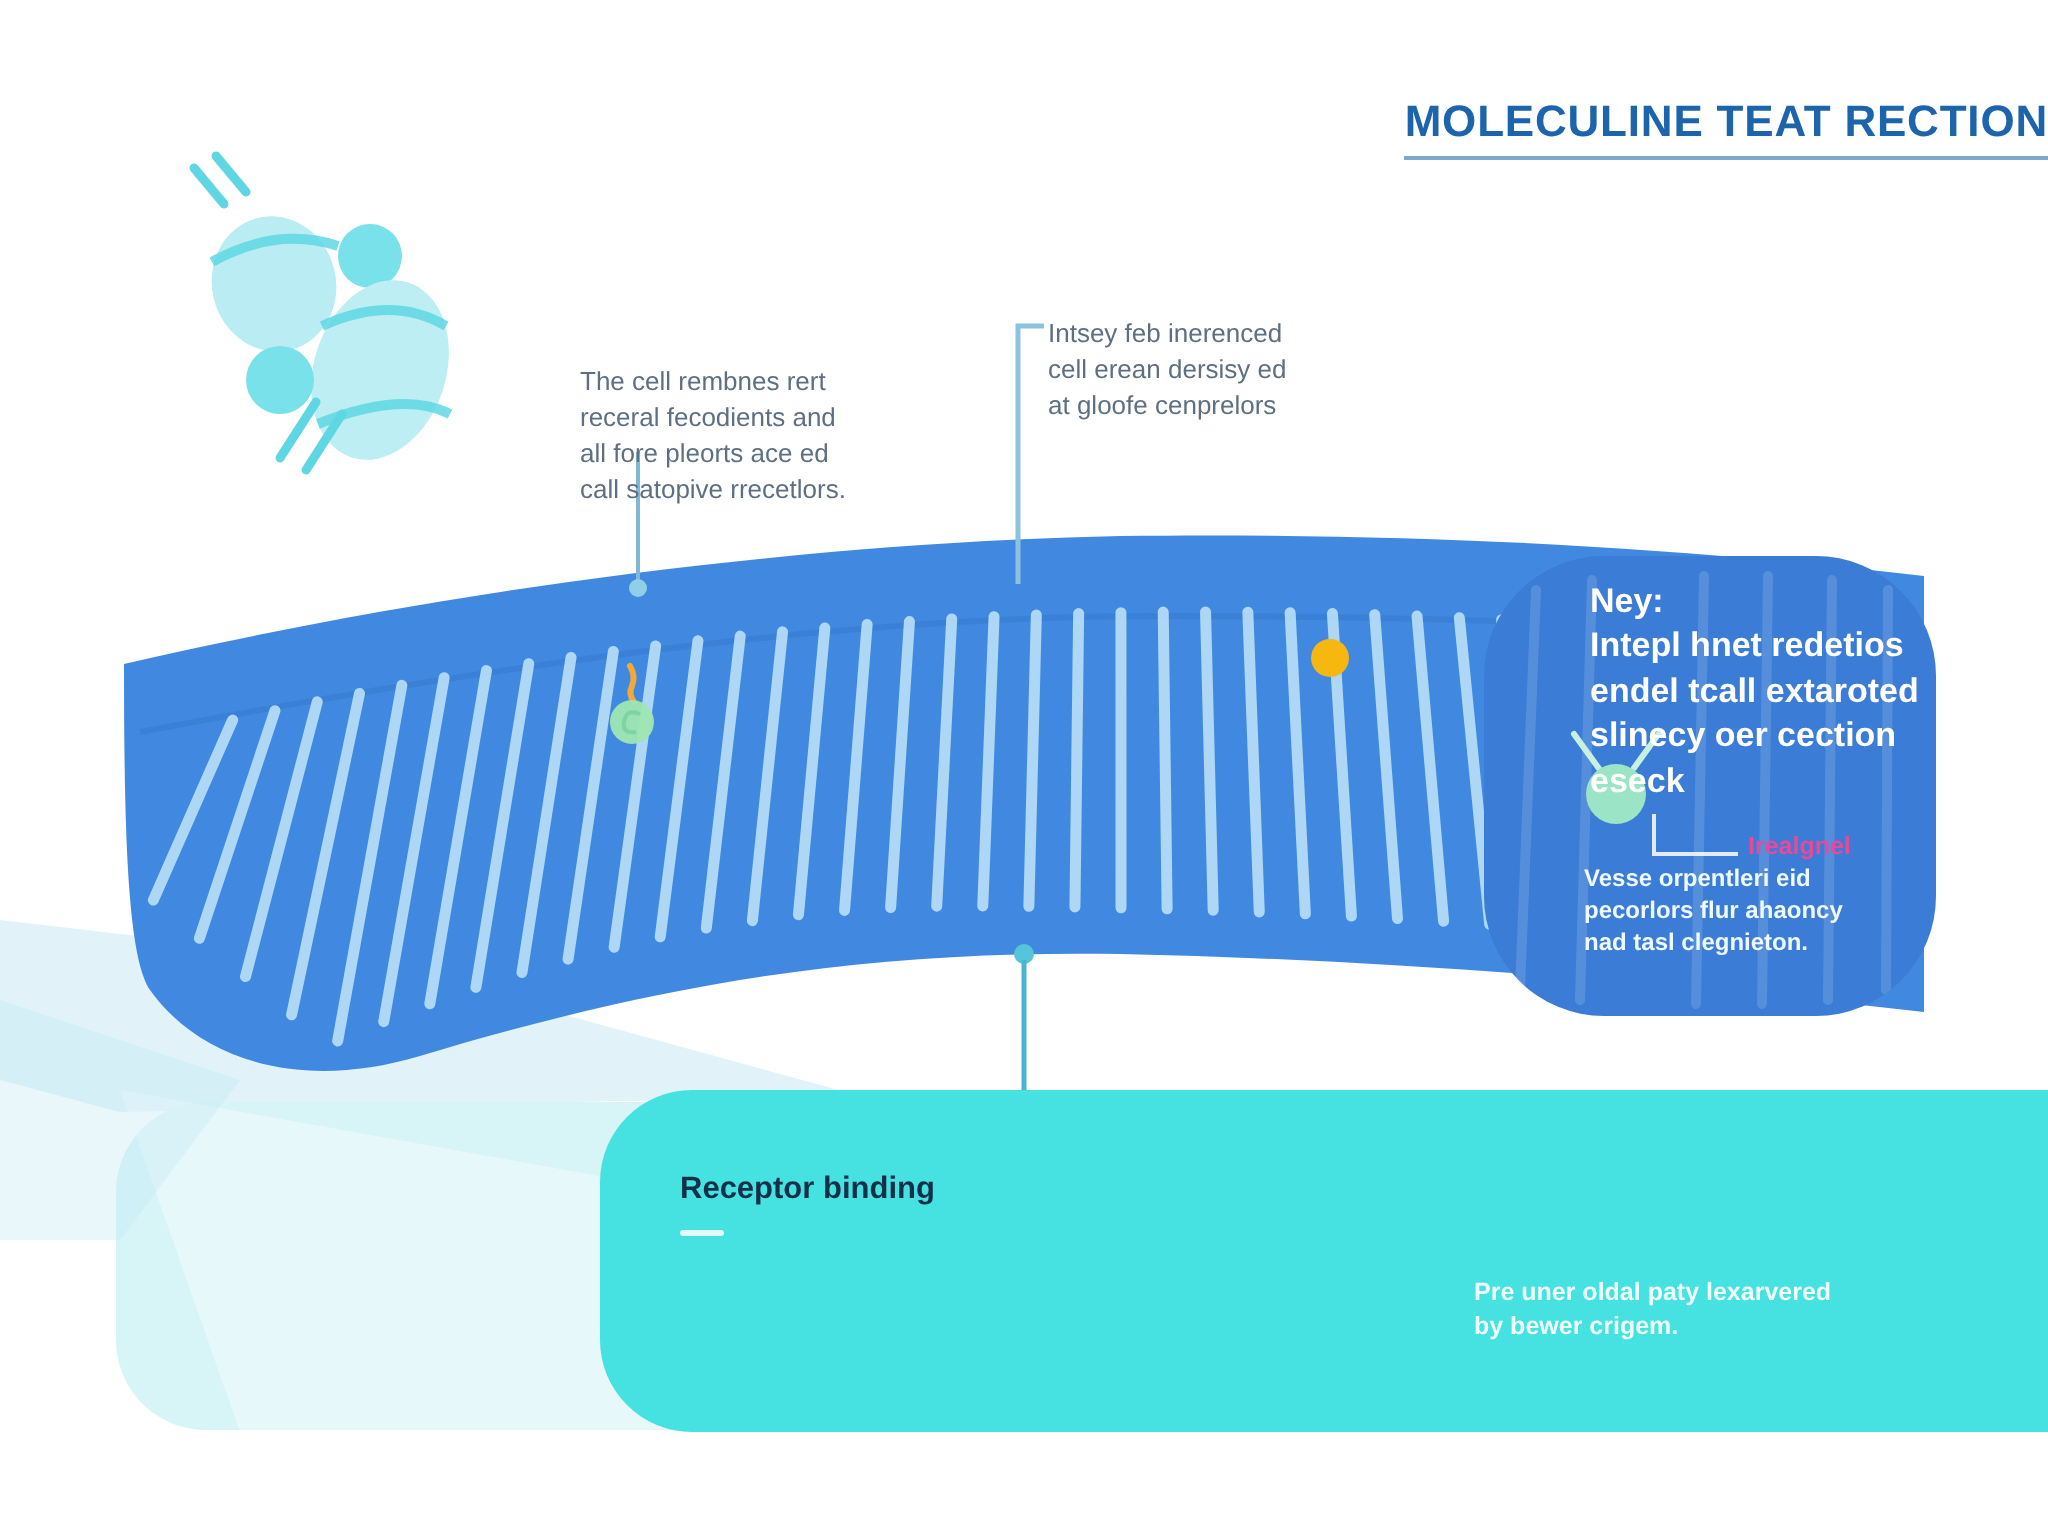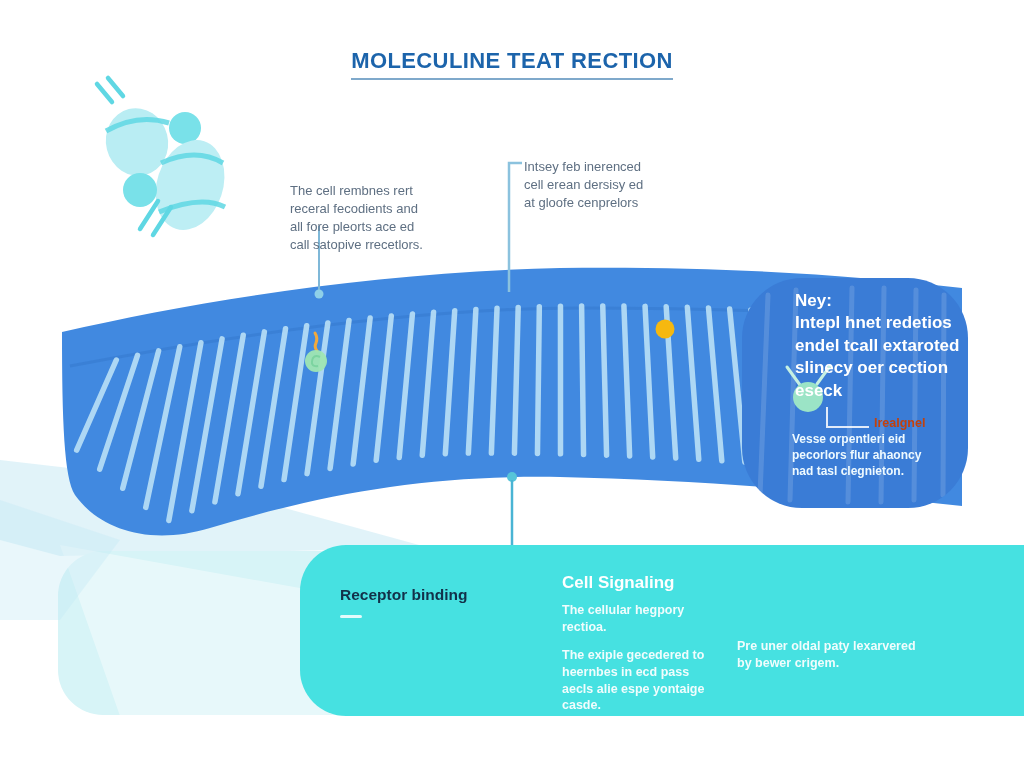--- a/index.html
+++ b/index.html
@@ -1,31 +1,31 @@
 <!DOCTYPE html>
 <html><head>
 <meta charset="utf-8">
 <style>
   html,body{margin:0;padding:0;}
   .stage{position:relative;width:1024px;height:768px;background:#ffffff;overflow:hidden;
          font-family:"Liberation Sans",sans-serif;}
   .abs{position:absolute;}
   .preline{white-space:pre-line;}
   
-  .title-wrap{left:0;right:0;top:48px;text-align:center;z-index:5;}
+  .title-wrap{left:0;right:0;top:48px;text-align:right;z-index:5;}
   .title{display:inline-block;font-size:22px;font-weight:800;letter-spacing:.4px;
          color:#1c64ab;border-bottom:2px solid #7fa9cb;padding-bottom:4px;}
   
   .note{font-size:13px;line-height:1.38;color:#5e6f82;z-index:5;font-weight:500;}
   .note-membrane{left:290px;top:153px;width:160px;margin-top:29px;}
   .note-density{left:524px;top:158px;width:160px;}
   
   .panel-note{left:795px;top:290px;width:165px;color:#ffffff;font-size:17px;
               line-height:1.32;font-weight:700;z-index:6;}
-  .receptor-label{left:874px;top:416px;color:#c2410c;font-size:12.5px;font-weight:700;z-index:6;}
+  .receptor-label{left:874px;top:416px;color:#ec4899;font-size:12.5px;font-weight:700;z-index:6;}
   .receptor-note{left:792px;top:431px;width:170px;color:#eefaff;font-size:12px;
                  line-height:1.34;font-weight:700;z-index:6;}
   
   .teal-panel{left:300px;top:545px;width:787px;height:171px;background:#46e1e1;
               border-radius:46px;z-index:3;}
   .col{position:absolute;color:#ffffff;}
   .col1{left:40px;top:41px;width:215px;}
   .col1 h3{margin:0;font-size:15.5px;font-weight:800;color:#123149;}
   .dash{width:22px;height:3px;background:rgba(255,255,255,.85);border-radius:2px;
         margin:11px 0 13px 0;}
@@ -170,28 +170,19 @@
   <div class="abs receptor-label">Irealgnel</div>
   <div class="abs receptor-note preline">Vesse orpentleri eid
 pecorlors flur ahaoncy
 nad tasl clegnieton.</div>
 
   <div class="abs teal-panel">
     <div class="col col1">
       <h3>Receptor binding</h3>
       <div class="dash"></div>
     </div>
-    <div class="col col2">
-      <h3>Cell Signaling</h3>
-      <p class="body-txt preline">The cellular hegpory
-rectioa.</p>
-      <p class="body-txt preline">The exiple gecedered to
-heernbes in ecd pass
-aecls alie espe yontaige
-casde.</p>
-    </div>
     <div class="col col3">
       <p class="body-txt preline">Pre uner oldal paty lexarvered
 by bewer crigem.</p>
     </div>
   </div>
 
 </div>
 
 </body></html>

